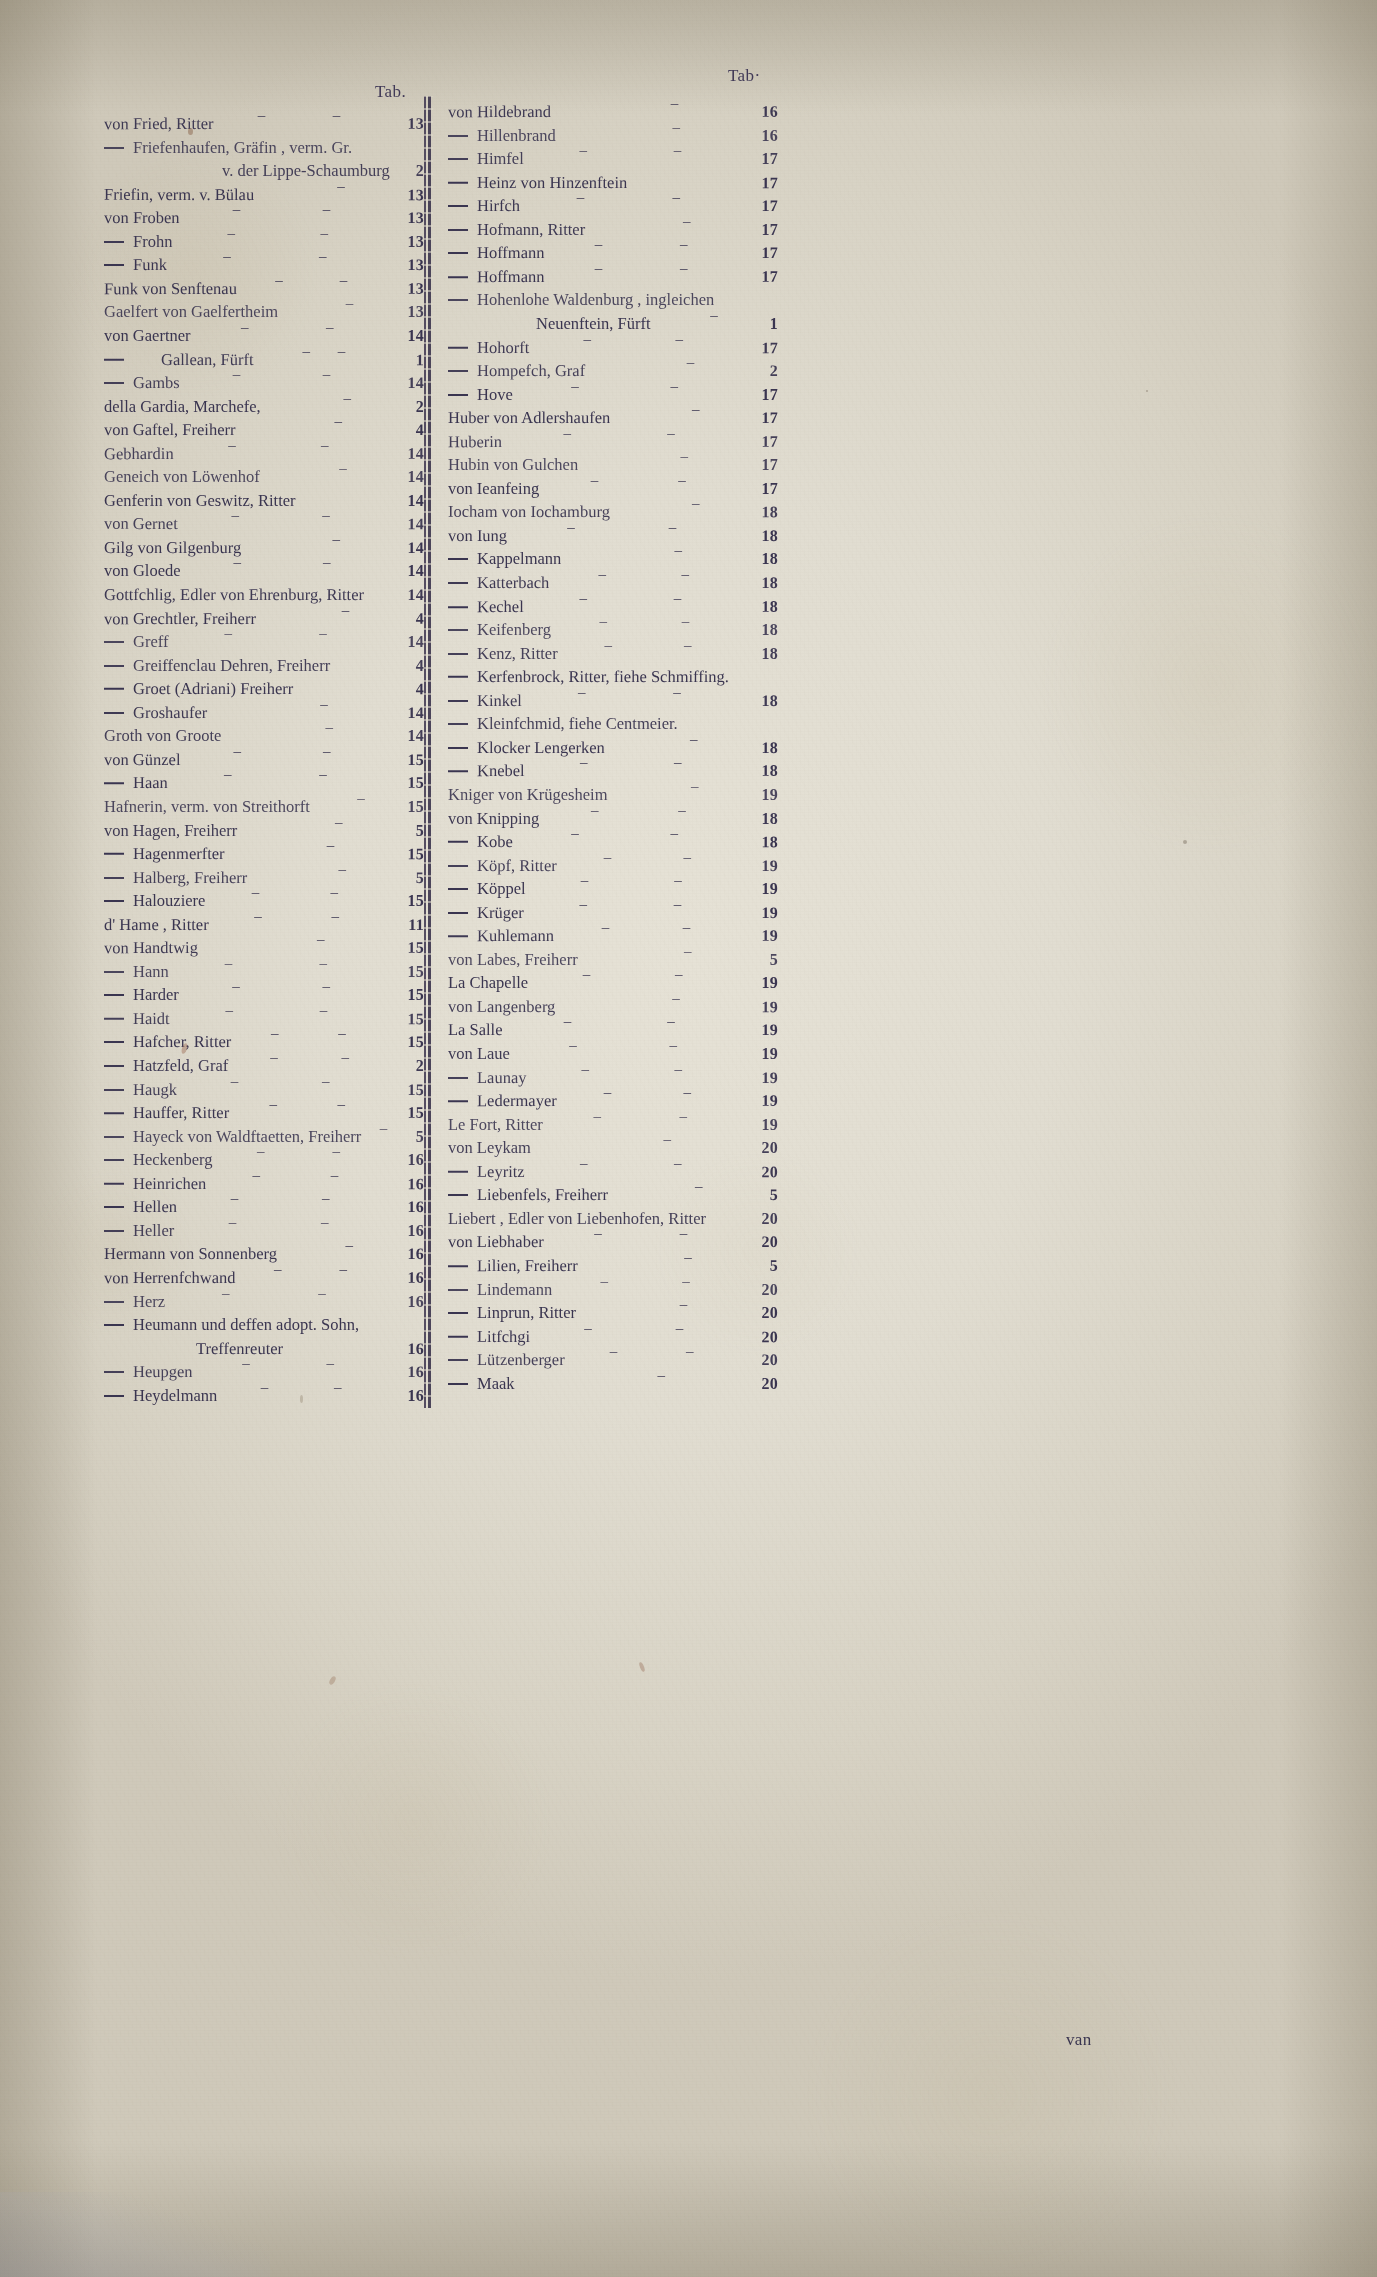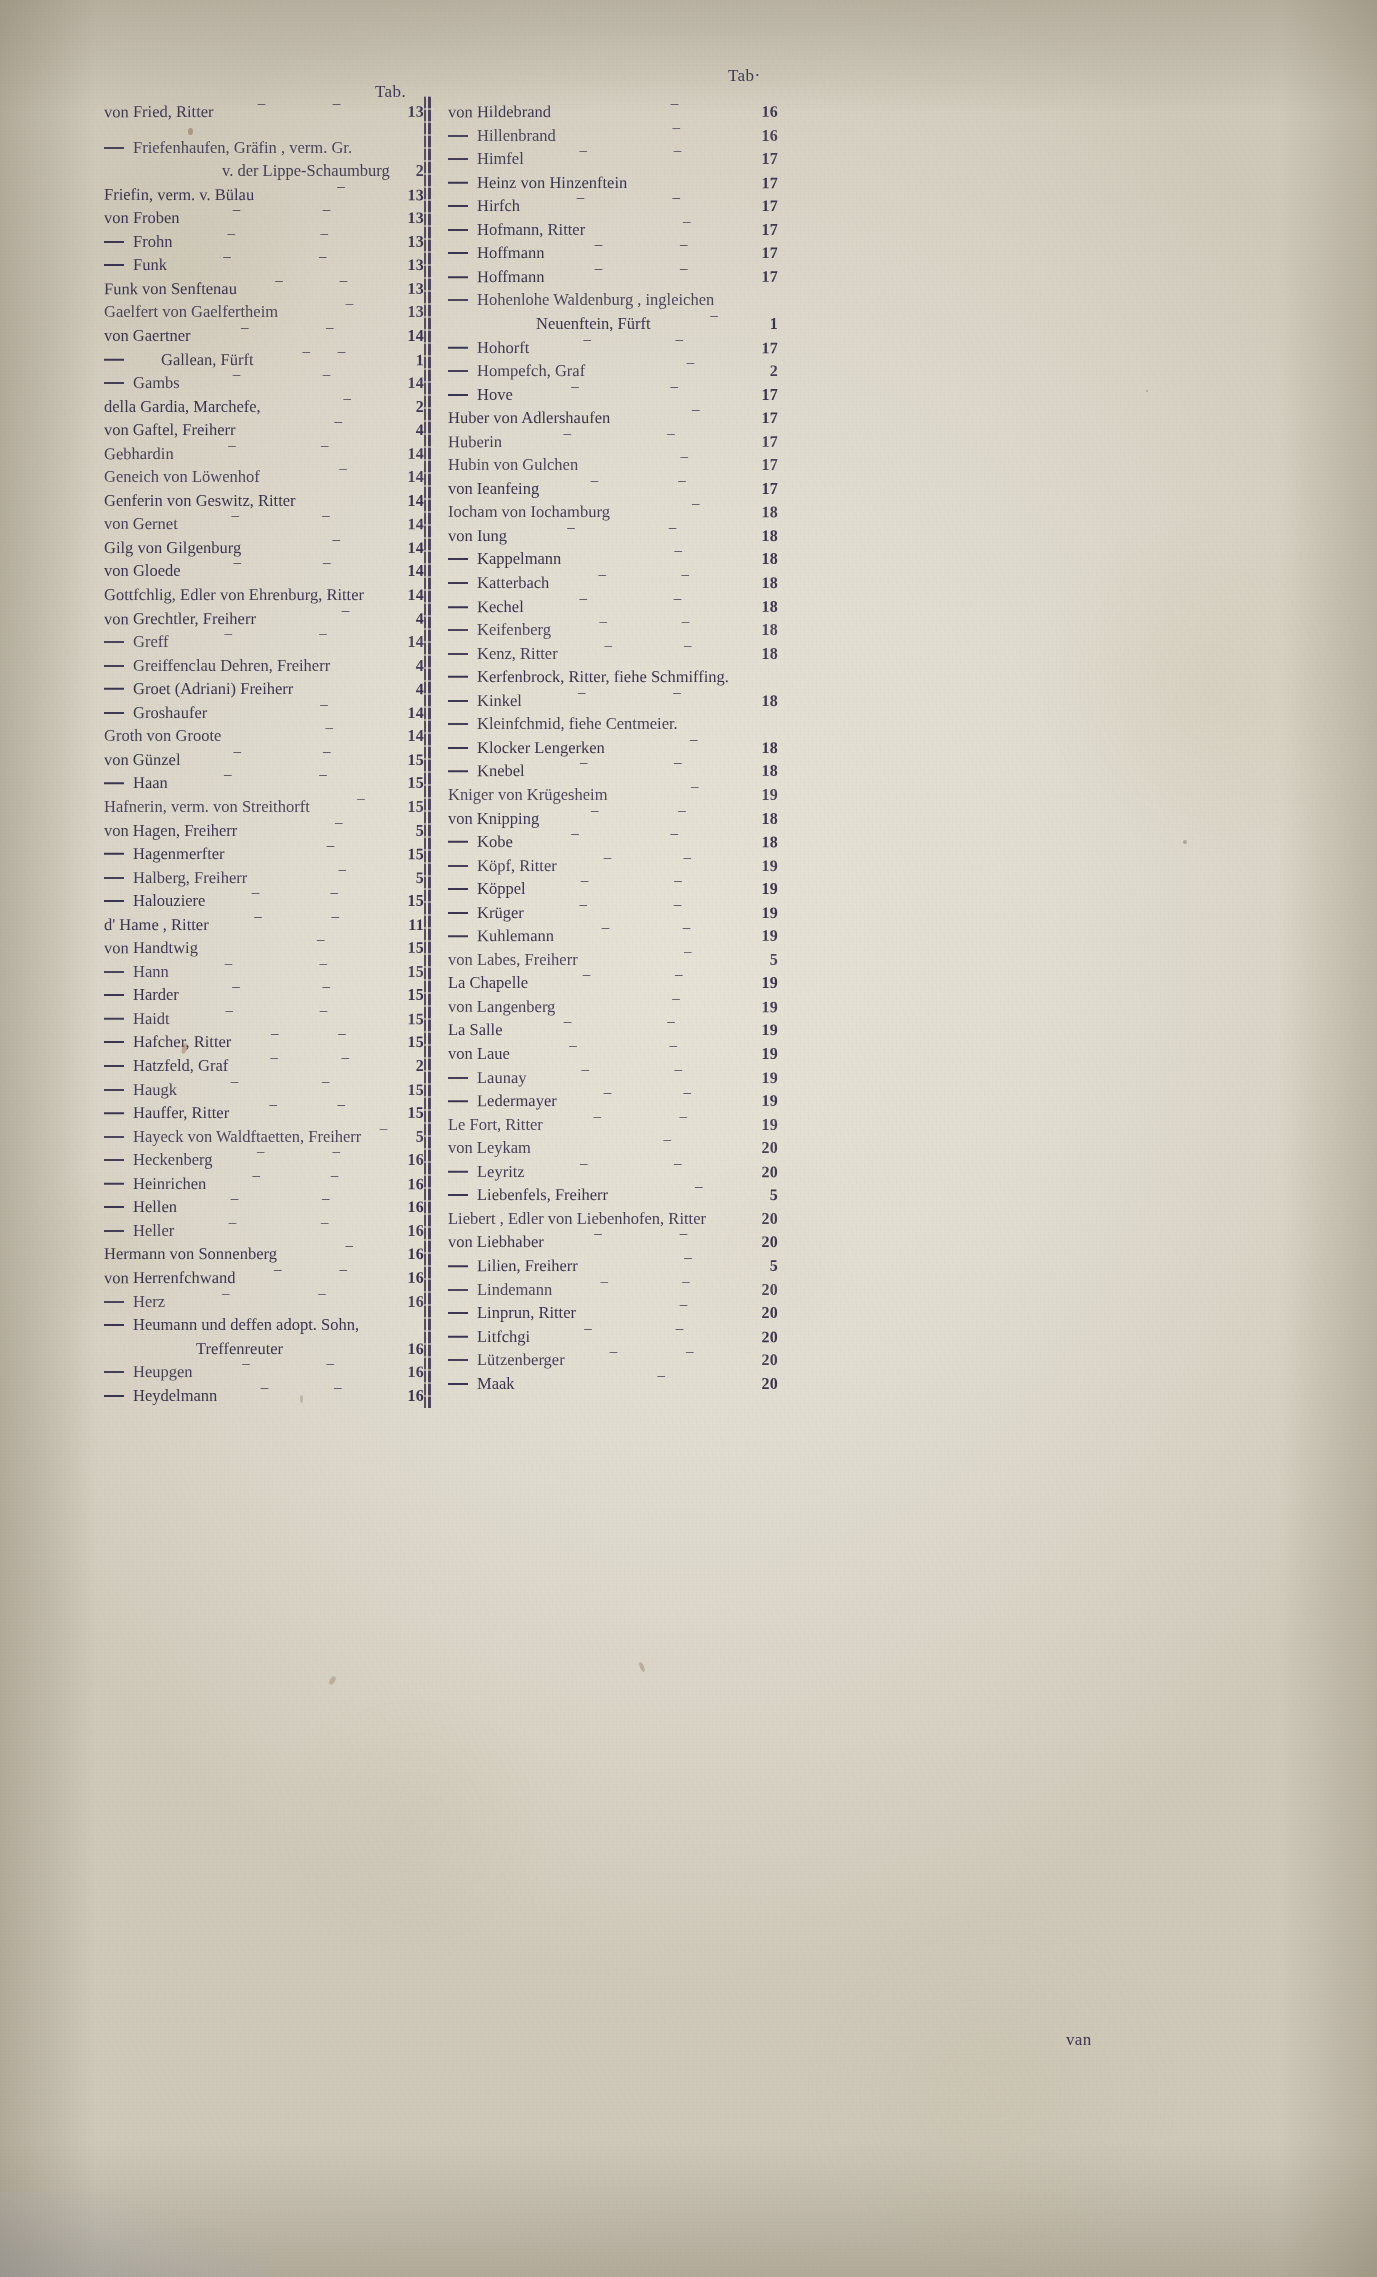--- a/index.html
+++ b/index.html
@@ -183,21 +183,21 @@
 
   <div class="content">
 
     <div class="tabhead tabhead-left">Tab.</div>
 
     <div class="tabhead tabhead-right">Tab·</div>
 
     <div class="rule"></div>
 
     <div class="col col-left" id="col-left">
-        <div class="row" style="position: absolute; left: 0px; top: 100px; width: 320px; transform: rotate(-0.0539999deg);">
+        <div class="row" style="position: absolute; left: 0px; top: 112px; width: 320px; transform: rotate(-0.0539999deg);">
           <span class="name">von Fried, Ritter</span>
           <span class="leader">
             <span style="left: 26%;">–</span>
             <span style="left: 70%;">–</span>
           </span>
           <span class="num wide">13</span>
         </div>
         <div class="row" style="position: absolute; left: 0px; top: 136px; width: 320px; transform: rotate(-0.018deg);">
           <span class="dash-em"></span>
           <span class="name">Friefenhaufen, Gräfin , verm. Gr.</span>

